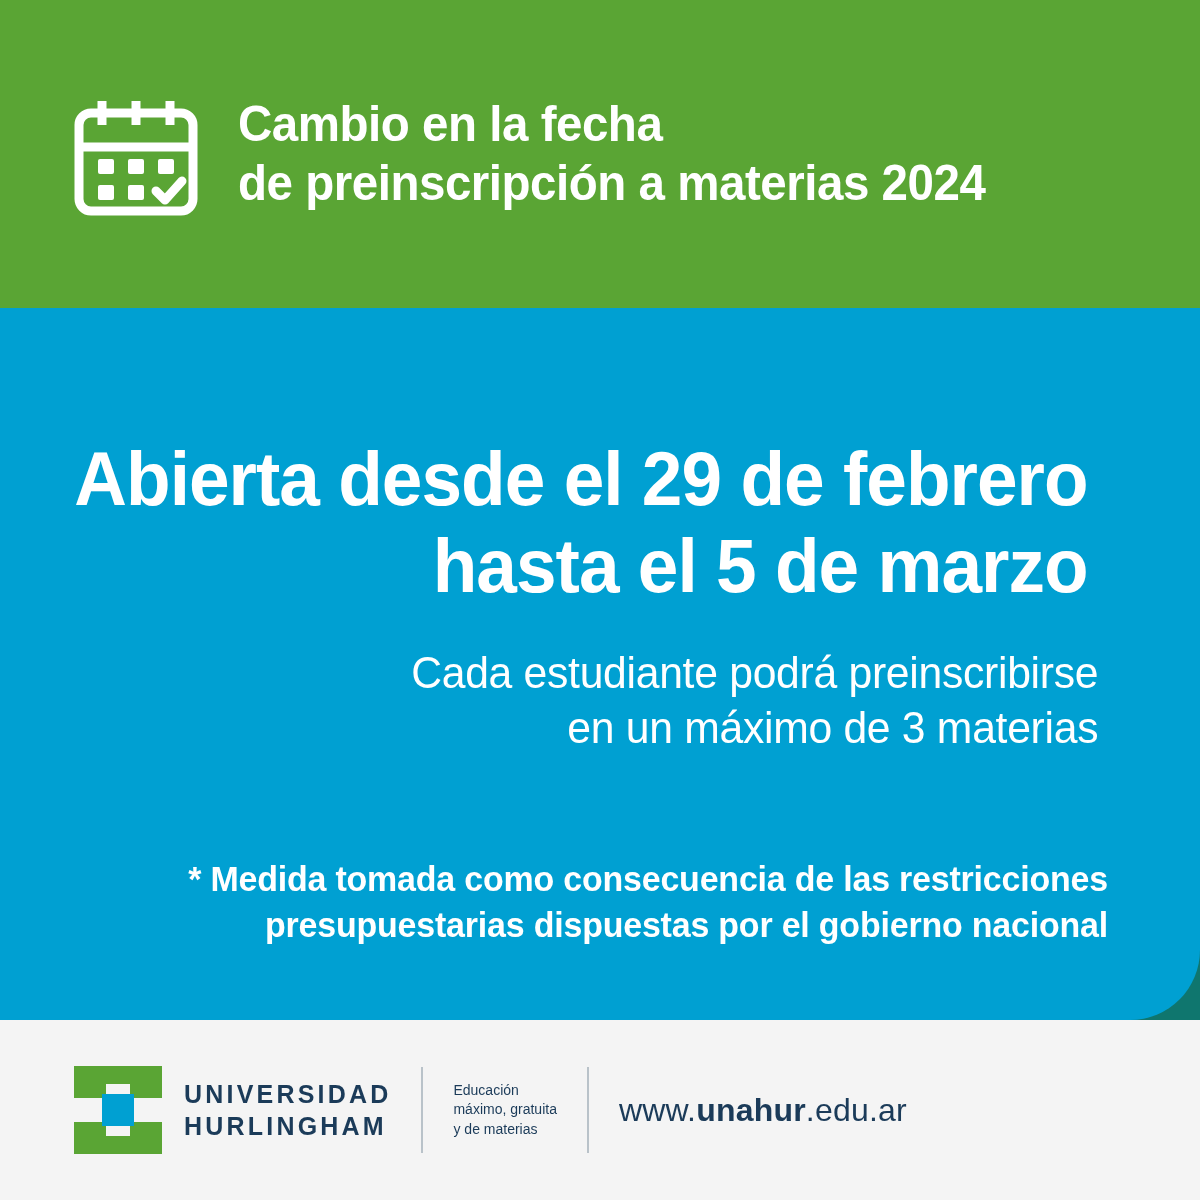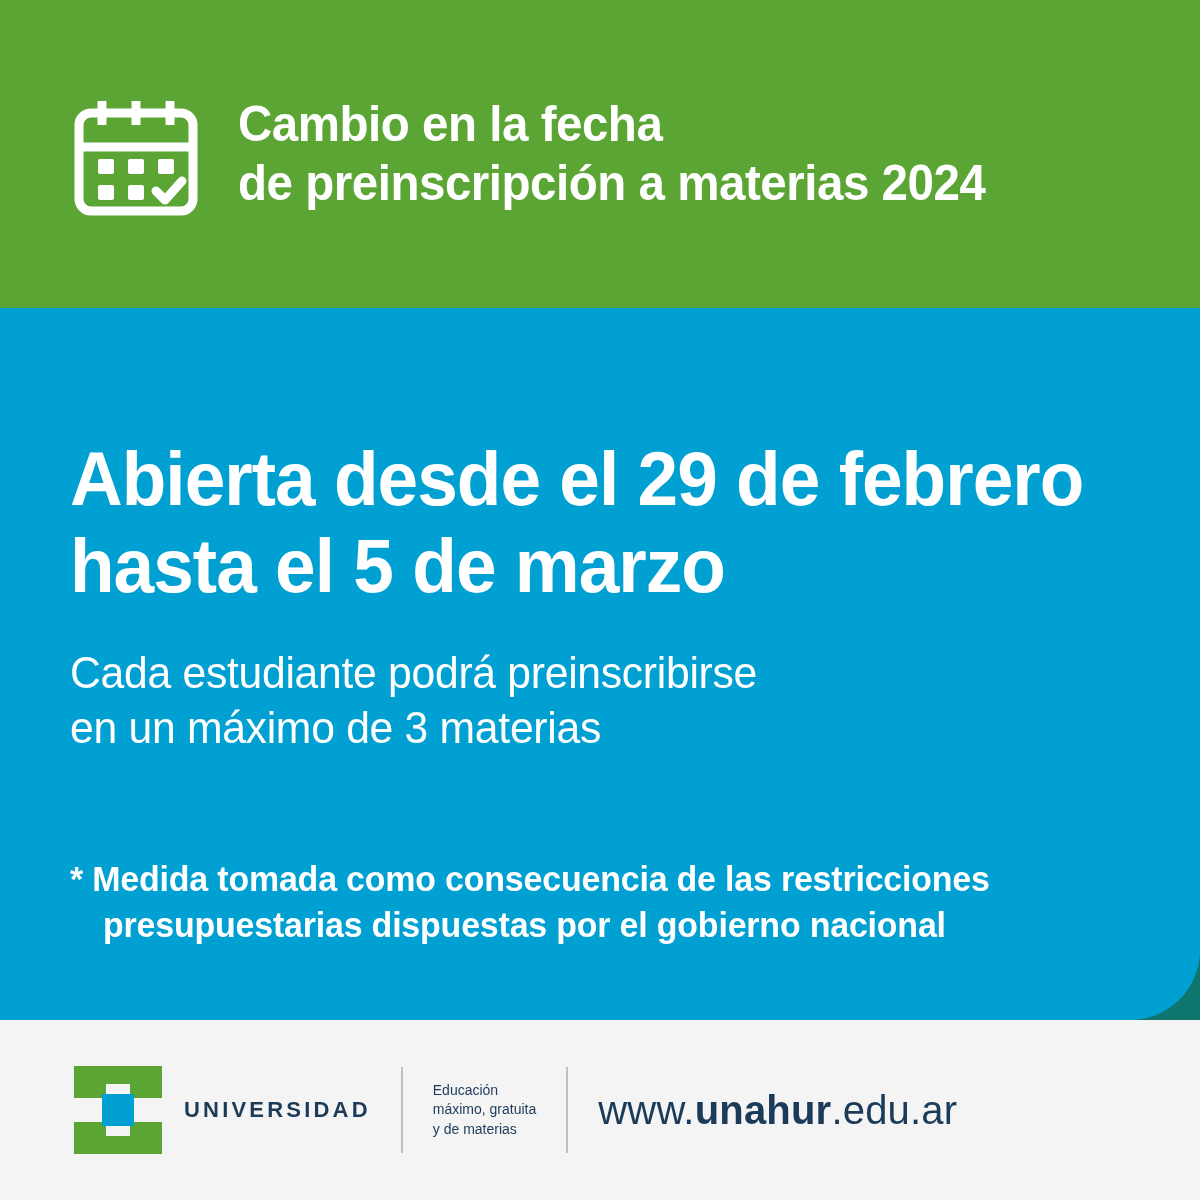--- a/index.html
+++ b/index.html
@@ -59,20 +59,21 @@
   
   .blue-band {
     position: absolute;
     top: 308px;
     left: 0;
     width: 1200px;
     height: 712px;
     background: #00a0d2;
     border-bottom-right-radius: 70px;
     box-sizing: border-box;
+    text-align: right;
   }
   .blue-inner {
     position: absolute;
     left: 70px;
     top: 0;
     right: 70px;
   }
   .headline {
     position: absolute;
     top: 128px;
@@ -144,21 +145,21 @@
   .logo-mark {
     width: 92px;
     height: 92px;
     flex: 0 0 auto;
     position: relative;
   }
   .logo-name {
     margin-left: 20px;
     color: #1b3b59;
     font-weight: bold;
-    font-size: 22px;
+    font-size: 25px;
     line-height: 1.28;
     letter-spacing: 3.2px;
   }
   .logo-name span {
     display: block;
     white-space: nowrap;
   }
   .divider {
     width: 2px;
     height: 86px;
@@ -170,21 +171,21 @@
     color: #1b3b59;
     font-size: 14px;
     line-height: 1.38;
   }
   .tagline span {
     display: block;
     white-space: nowrap;
   }
   .website {
     color: #1b3b59;
-    font-size: 40px;
+    font-size: 32px;
     letter-spacing: 0.2px;
     white-space: nowrap;
   }
   .website b {
     font-weight: bold;
   }
 </style>
 </head>
 <body>
 
@@ -246,20 +247,21 @@
         <rect x="2" y="58" width="32" height="32" fill="#5AA534"></rect>
         <rect x="58" y="58" width="32" height="32" fill="#5AA534"></rect>
         <rect x="30" y="30" width="32" height="32" fill="#00A0D2"></rect>
         <rect x="30" y="2" width="32" height="18" fill="#5AA534"></rect>
         <rect x="30" y="72" width="32" height="18" fill="#5AA534"></rect>
       </svg>
     </div>
 
     <div class="logo-name">
       <span>UNIVERSIDAD</span>
+      <span>HURLINGHAM</span>
     </div>
 
     <div class="divider"></div>
 
     <div class="tagline">
       <span>Educación</span>
       <span>máximo, gratuita</span>
       <span>y de materias</span>
     </div>
 

